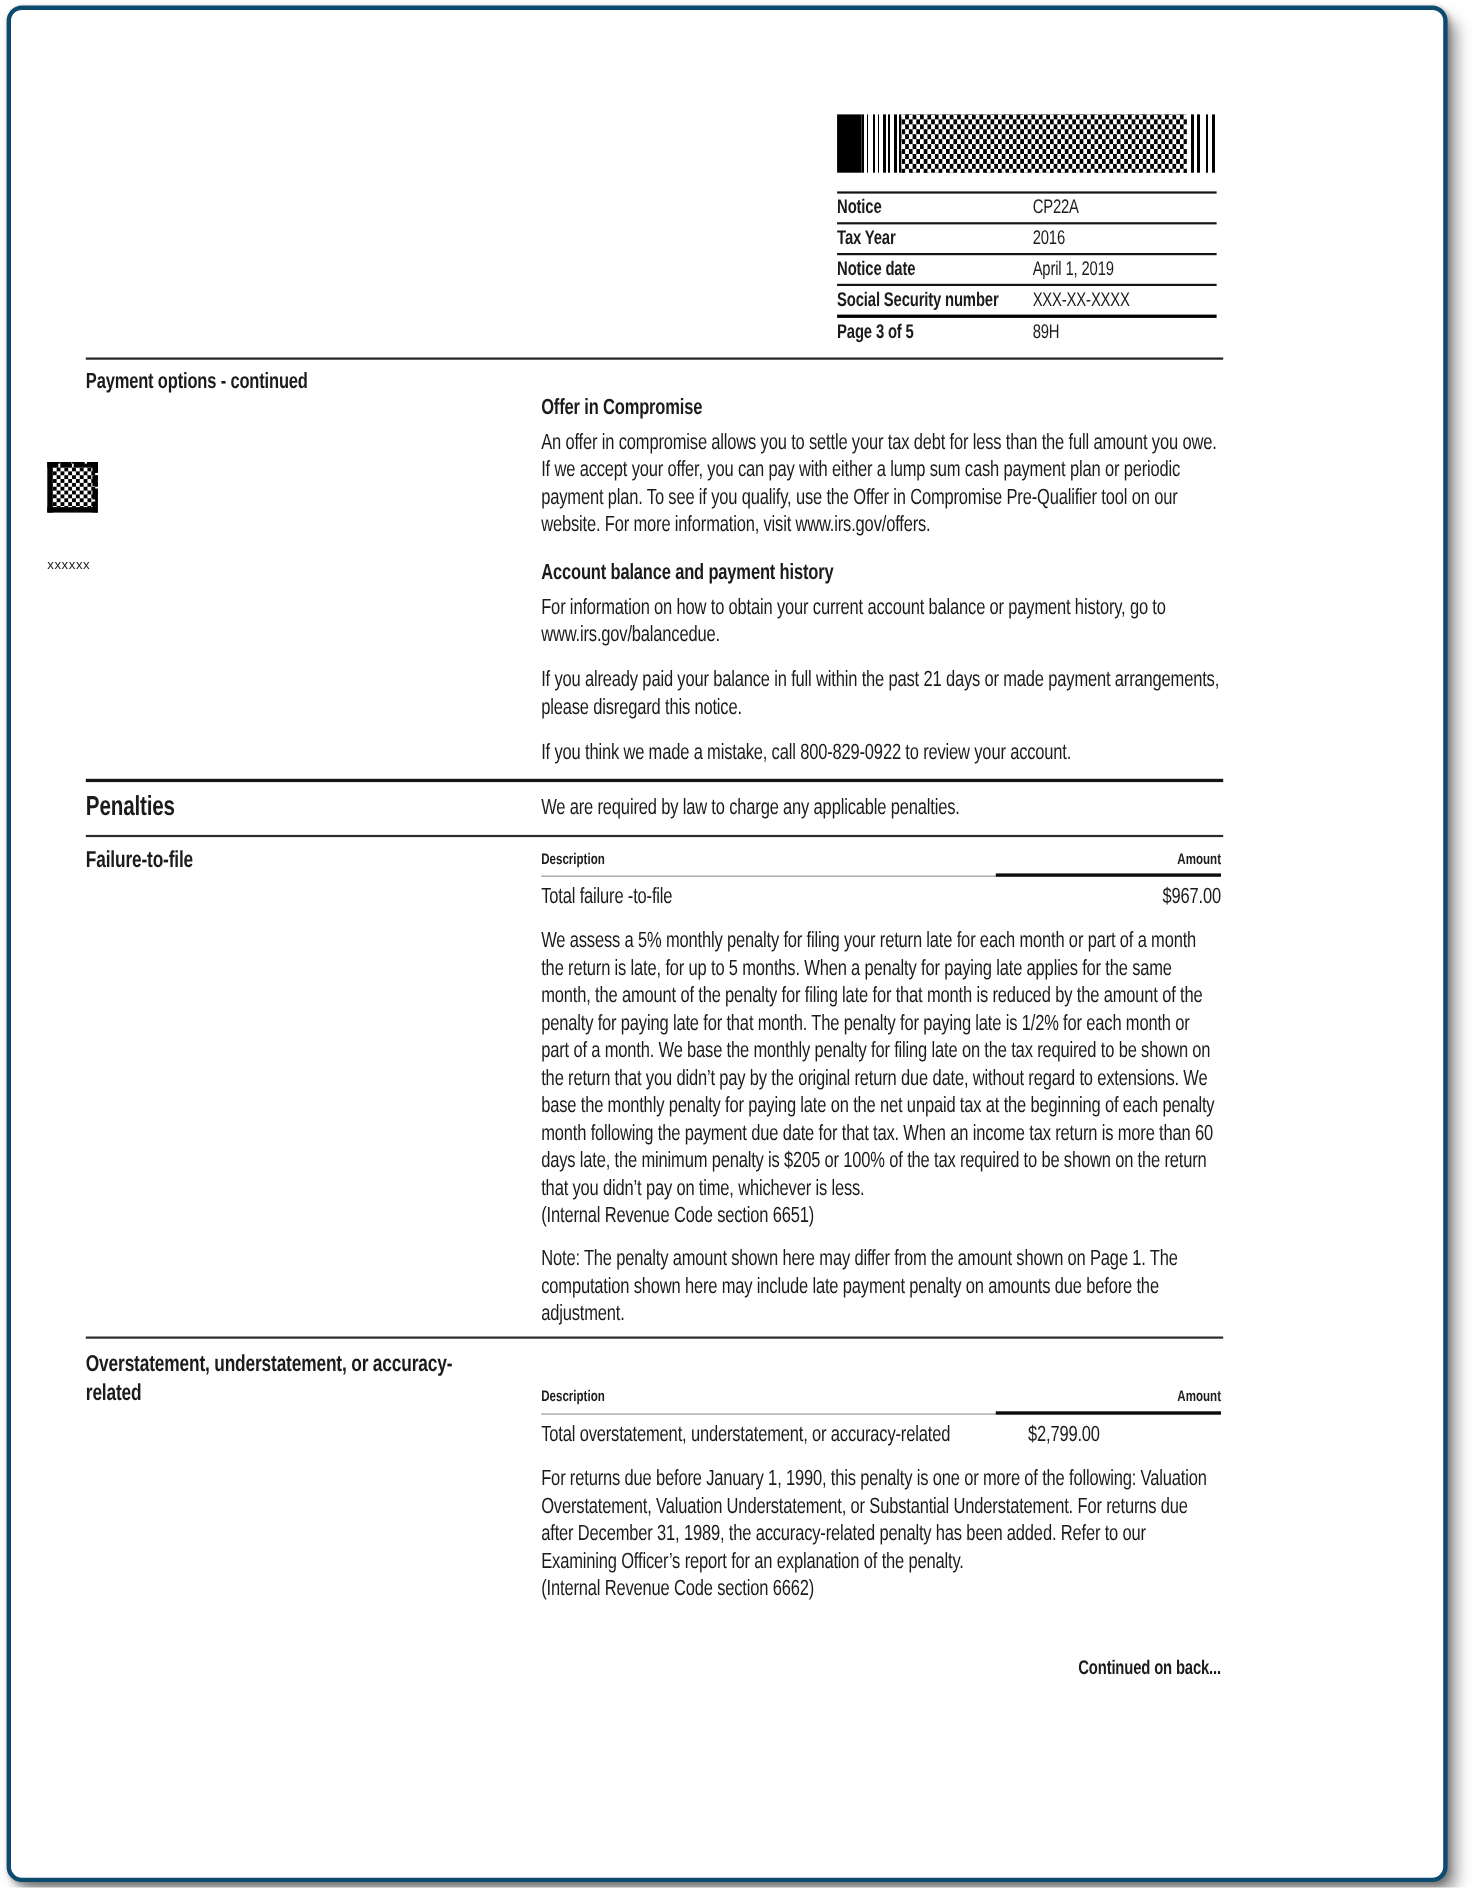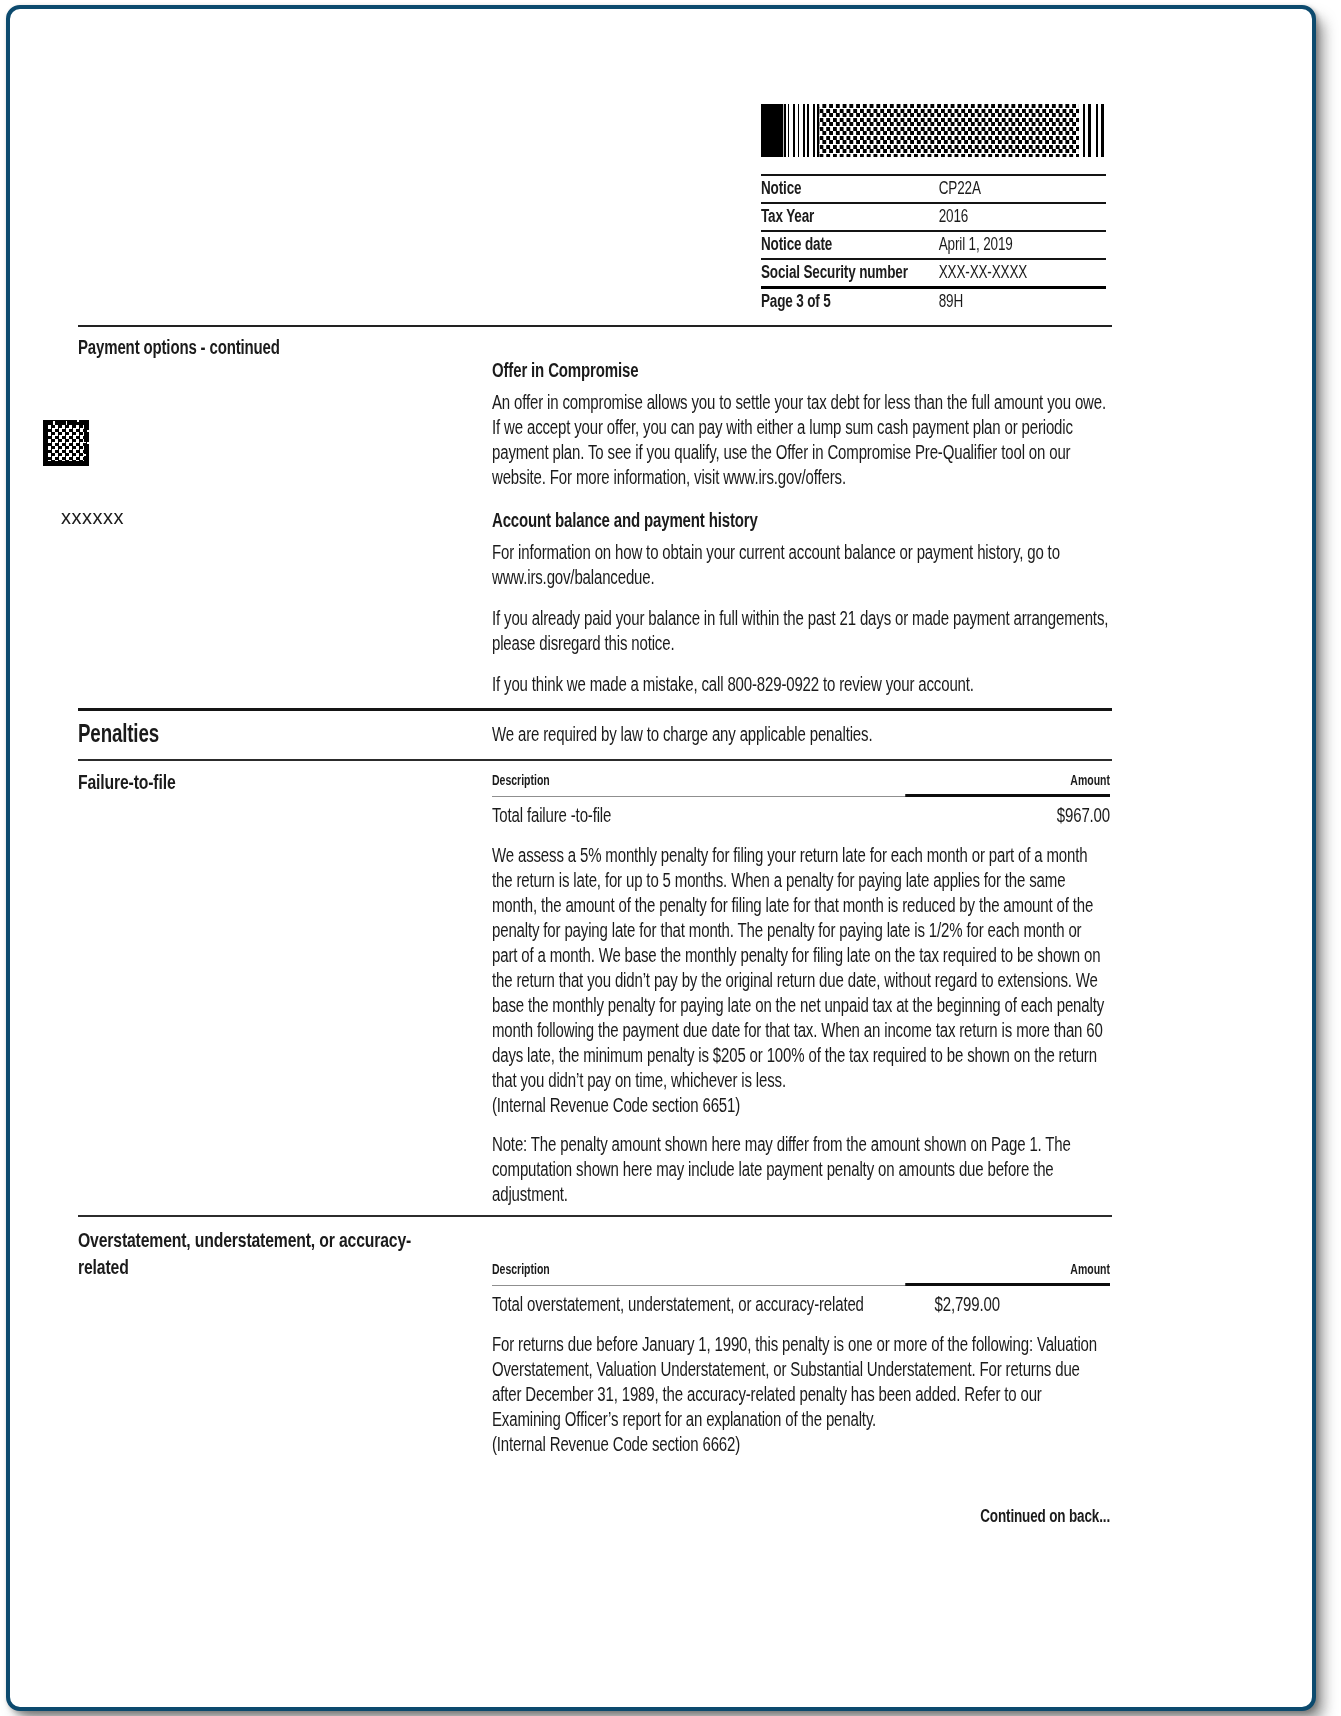--- a/index.html
+++ b/index.html
@@ -38,21 +38,21 @@
 
   
   #dm{left:33px;top:411px;width:46px;height:46px;box-sizing:border-box;
       border-left:5px solid #000;border-bottom:5px solid #000;
       border-top:5px dashed #000;border-right:5px dashed #000;
       background-color:#fff;
       background-image:
         repeating-conic-gradient(#000 0 25%,#fff 0 50%),
         repeating-conic-gradient(rgba(0,0,0,.9) 0 25%,rgba(255,255,255,0) 0 50%);
       background-size:7px 7px,11px 11px;background-position:0 0,3px 2px;}
-  #xmark{left:51px;top:497px;font-size:20px;letter-spacing:.5px;}
+  #xmark{left:33px;top:497px;font-size:12px;letter-spacing:.5px;}
 
   
   .sec-h{font-weight:700;letter-spacing:-.2px;white-space:nowrap;}
   #payment-h{left:68px;top:327px;font-size:20px;}
   #penalties-h{left:68px;top:710px;font-size:25px;}
   #ftf-h{left:68px;top:761px;font-size:21px;}
   #ov-h{left:68px;top:1217px;font-size:21px;width:459px;white-space:normal;line-height:27px;}
 
   
   .col2{width:824px;font-size:20px;line-height:25px;letter-spacing:-.2px;}

